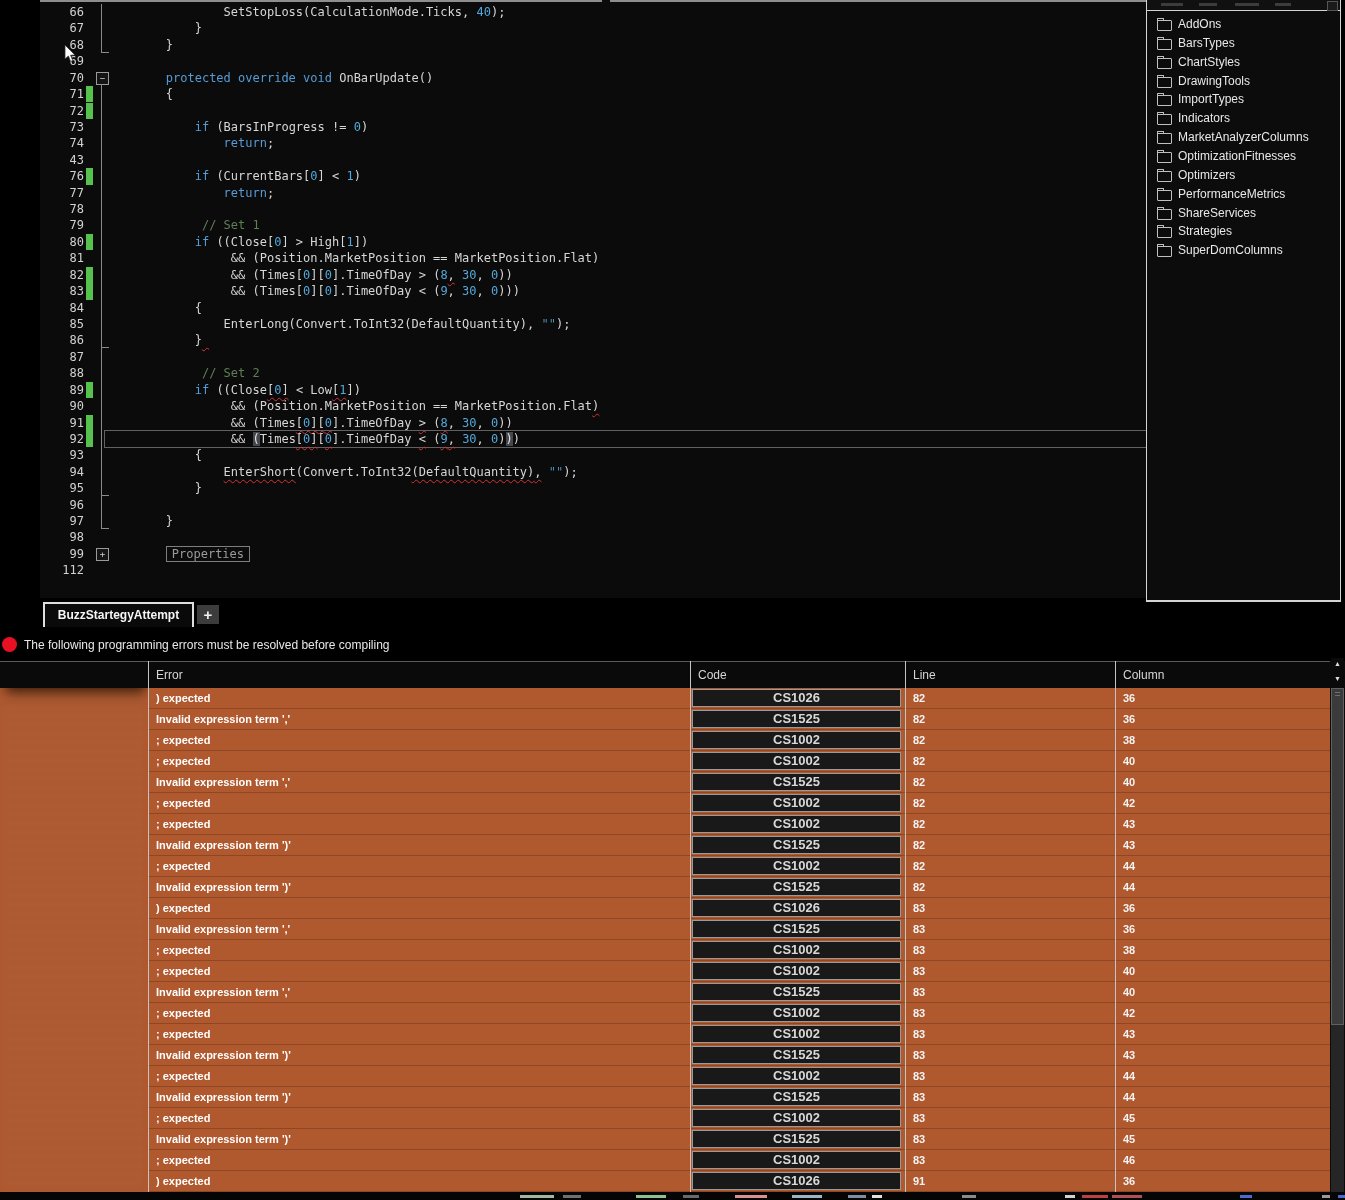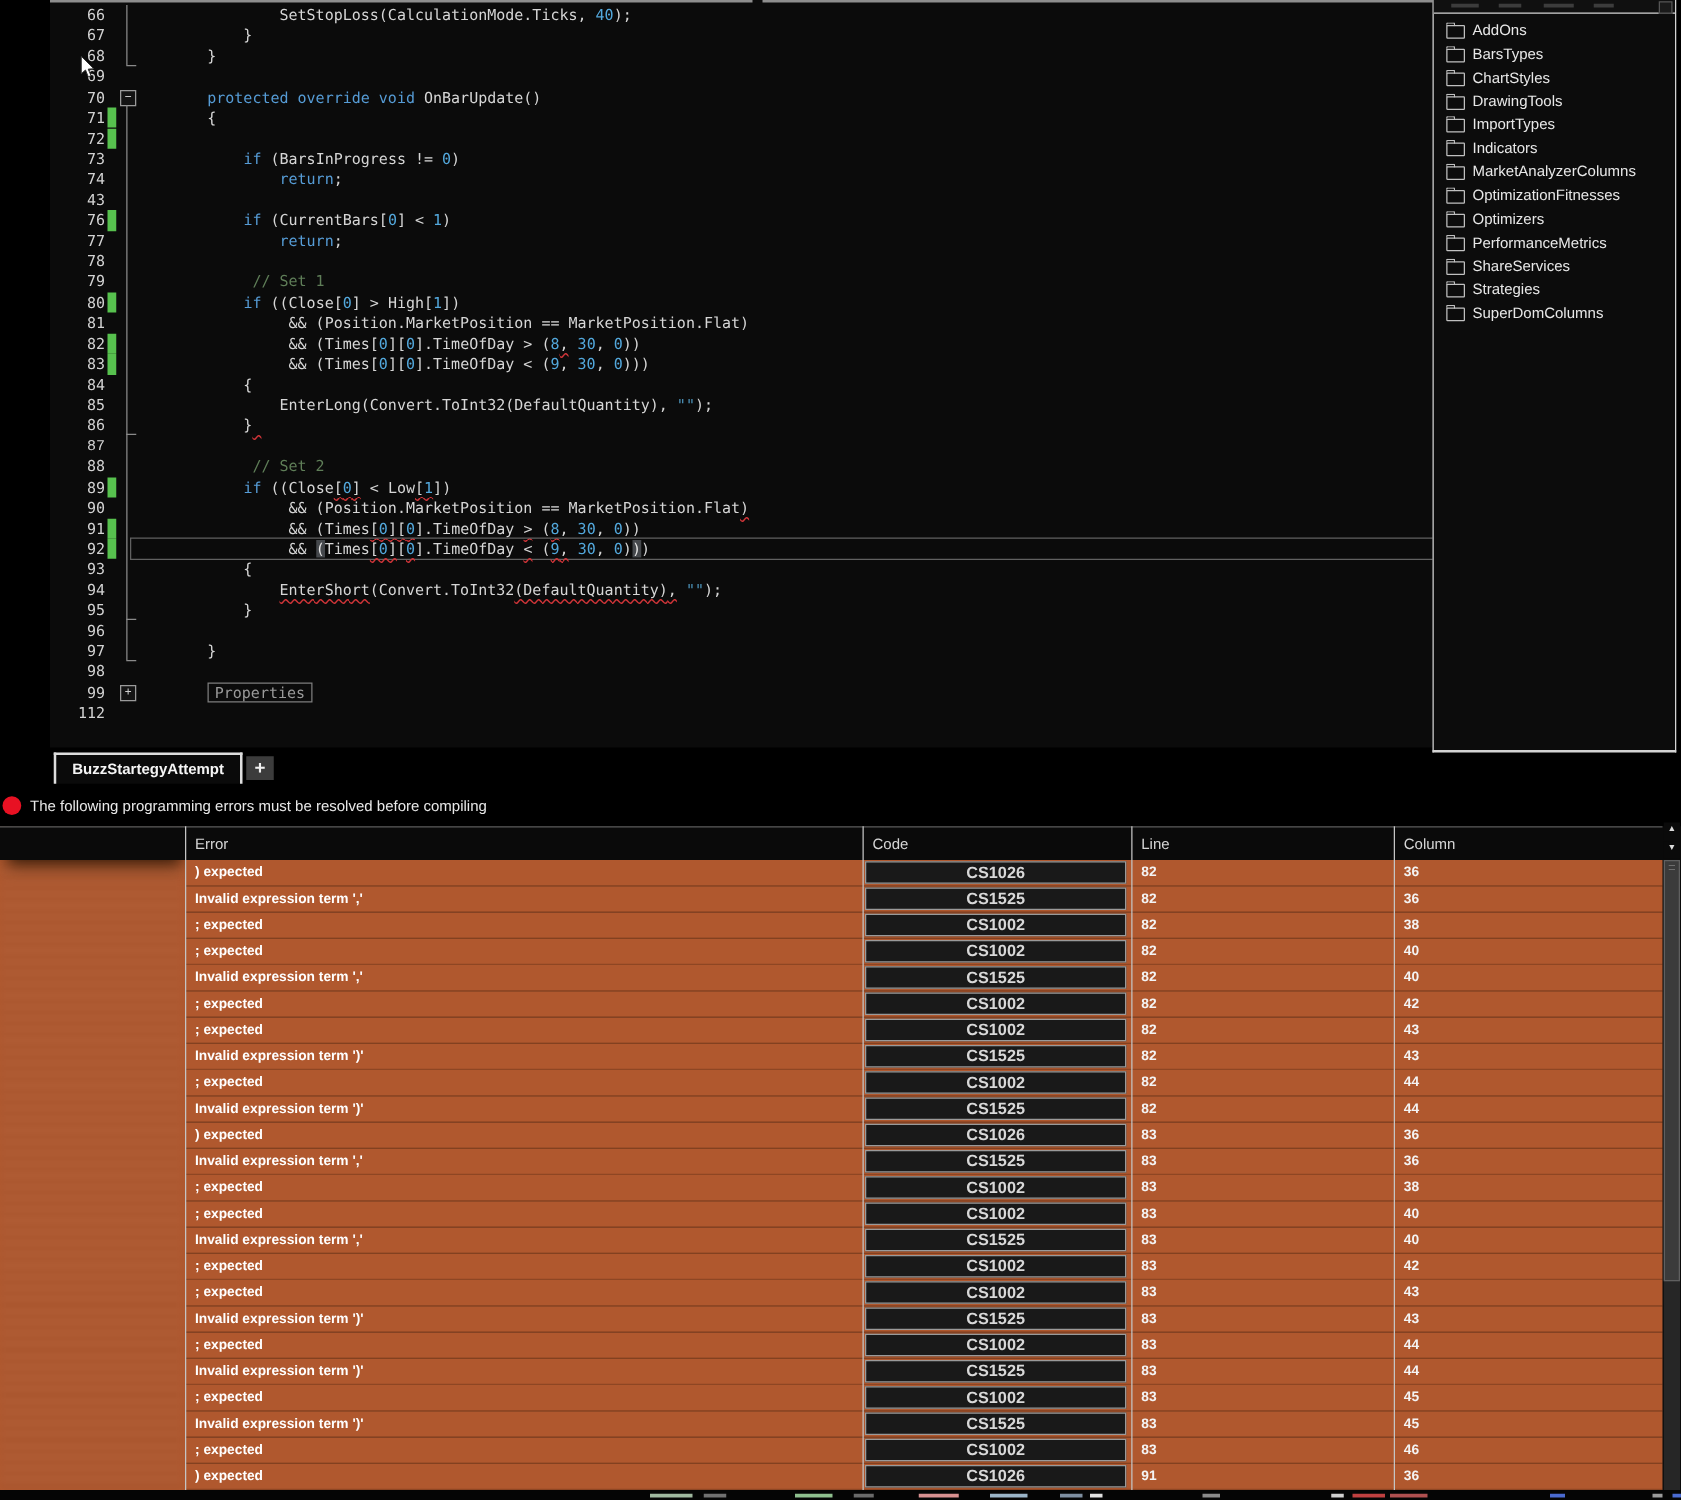--- a/index.html
+++ b/index.html
@@ -102,21 +102,21 @@
         <div class="crow" style="top: 184.62px;"><span class="lnum">77</span><span class="ctext"><span class="id">                </span><span class="kw">return</span><span class="id">;</span></span></div>
         <div class="crow" style="top: 201.04px;"><span class="lnum">78</span><span class="ctext"></span></div>
         <div class="crow" style="top: 217.46px;"><span class="lnum">79</span><span class="ctext"><span class="id">             </span><span class="cm">// Set 1</span></span></div>
         <div class="crow" style="top: 233.88px;"><span class="lnum">80</span><div class="gbar"></div><span class="ctext"><span class="id">            </span><span class="kw">if</span><span class="id"> ((Close[</span><span class="num">0</span><span class="id">] &gt; High[</span><span class="num">1</span><span class="id">])</span></span></div>
         <div class="crow" style="top: 250.3px;"><span class="lnum">81</span><span class="ctext"><span class="id">                 &amp;&amp; (Position.MarketPosition == MarketPosition.Flat)</span></span></div>
         <div class="crow" style="top: 266.72px;"><span class="lnum">82</span><div class="gbar"></div><span class="ctext"><span class="id">                 &amp;&amp; (Times[</span><span class="num">0</span><span class="id">][</span><span class="num">0</span><span class="id">].TimeOfDay &gt; (</span><span class="num">8</span><span class="id sq">,</span><span class="id"> </span><span class="num">30</span><span class="id">, </span><span class="num">0</span><span class="id">))</span></span></div>
         <div class="crow" style="top: 283.14px;"><span class="lnum">83</span><div class="gbar"></div><span class="ctext"><span class="id">                 &amp;&amp; (Times[</span><span class="num">0</span><span class="id">][</span><span class="num">0</span><span class="id">].TimeOfDay &lt; (</span><span class="num">9</span><span class="id">, </span><span class="num">30</span><span class="id">, </span><span class="num">0</span><span class="id">)))</span></span></div>
         <div class="crow" style="top: 299.56px;"><span class="lnum">84</span><span class="ctext"><span class="id">            {</span></span></div>
         <div class="crow" style="top: 315.98px;"><span class="lnum">85</span><span class="ctext"><span class="id">                EnterLong(Convert.ToInt32(DefaultQuantity), </span><span class="str">""</span><span class="id">);</span></span></div>
         <div class="crow" style="top: 332.4px;"><span class="lnum">86</span><span class="ctext"><span class="id">            }</span><span class="id sq">&nbsp;</span></span></div>
-        <div class="crow" style="top: 348.82px; font-family: Liberation Mono, monospace;"><span class="lnum">87</span><span class="ctext"></span></div>
+        <div class="crow" style="top: 348.82px;"><span class="lnum">87</span><span class="ctext"></span></div>
         <div class="crow" style="top: 365.24px;"><span class="lnum">88</span><span class="ctext"><span class="id">             </span><span class="cm">// Set 2</span></span></div>
         <div class="crow" style="top: 381.66px;"><span class="lnum">89</span><div class="gbar"></div><span class="ctext"><span class="id">            </span><span class="kw">if</span><span class="id"> ((Close</span><span class="id sq">[</span><span class="num sq">0</span><span class="id sq">]</span><span class="id"> &lt; Low</span><span class="id sq">[</span><span class="num sq">1</span><span class="id">])</span></span></div>
         <div class="crow" style="top: 398.08px;"><span class="lnum">90</span><span class="ctext"><span class="id">                 &amp;&amp; (Position.MarketPosition == MarketPosition.Flat</span><span class="id sq">)</span></span></div>
         <div class="crow" style="top: 414.5px;"><span class="lnum">91</span><div class="gbar"></div><span class="ctext"><span class="id">                 &amp;&amp; (Times</span><span class="id sq">[</span><span class="num sq">0</span><span class="id sq">][</span><span class="num sq">0</span><span class="id">]</span><span class="id">.TimeOfDay </span><span class="id sq">&gt;</span><span class="id"> (</span><span class="num sq">8</span><span class="id">, </span><span class="num">30</span><span class="id">, </span><span class="num">0</span><span class="id">))</span></span></div>
         <div class="crow cur" style="top: 430.92px;"><span class="lnum">92</span><div class="gbar"></div><span class="ctext"><span class="id">                 &amp;&amp; </span><span class="br">(</span><span class="id">Times</span><span class="id sq">[</span><span class="num sq">0</span><span class="id sq">]</span><span class="id">[</span><span class="num sq">0</span><span class="id">]</span><span class="id">.TimeOfDay </span><span class="id sq">&lt;</span><span class="id"> (</span><span class="num sq">9</span><span class="id sq">,</span><span class="id"> </span><span class="num">30</span><span class="id">, </span><span class="num">0</span><span class="id">)</span><span class="br">)</span><span class="id">)</span></span></div>
         <div class="crow" style="top: 447.34px;"><span class="lnum">93</span><span class="ctext"><span class="id">            {</span></span></div>
         <div class="crow" style="top: 463.76px;"><span class="lnum">94</span><span class="ctext"><span class="id">                </span><span class="id sq">EnterShort</span><span class="id">(Convert.ToInt32</span><span class="id sq">(DefaultQuantity)</span><span class="id sq">,</span><span class="id"> </span><span class="str">""</span><span class="id">);</span></span></div>
         <div class="crow" style="top: 480.18px;"><span class="lnum">95</span><span class="ctext"><span class="id">            }</span></span></div>
         <div class="crow" style="top: 496.6px;"><span class="lnum">96</span><span class="ctext"></span></div>
         <div class="crow" style="top: 513.02px;"><span class="lnum">97</span><span class="ctext"><span class="id">        }</span></span></div>

